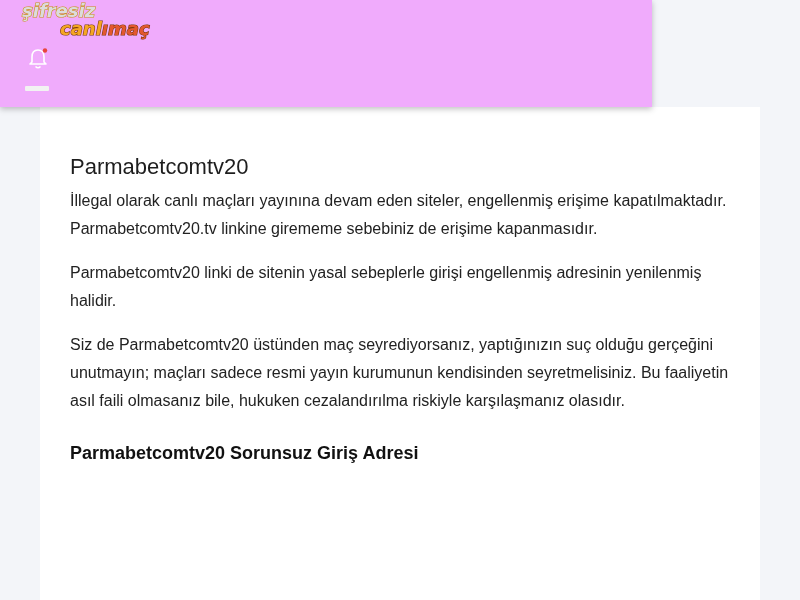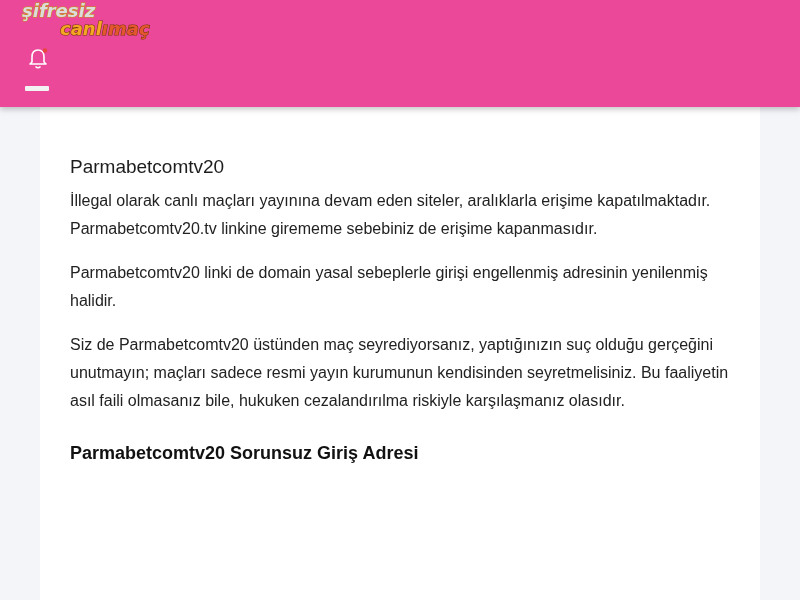--- a/index.html
+++ b/index.html
@@ -4,22 +4,22 @@
   <style>
     * { box-sizing: border-box; margin: 0; padding: 0; }
     html, body { width: 800px; height: 600px; overflow: hidden; }
     body {
       background: #f3f5f9;
       font-family: "Liberation Sans", sans-serif;
       color: #1d1d1d;
       position: relative;
     }
     .header {
-      position: absolute; left: 0; top: 0; width: 800px; height: 107px;
-      background: #ec4899;
+      position: absolute; left: 0; top: 0; width: 652px; height: 107px;
+      background: #f0abfc;
       box-shadow: 0 2px 6px rgba(0,0,0,0.25);
       z-index: 2;
     }
     .logo {
       position: absolute; left: 20px; top: 0px; width: 146px; height: 40px;
     }
     .logo svg { display: block; }
     .bell {
       position: absolute; left: 28px; top: 48px; width: 20px; height: 22px;
     }
@@ -28,21 +28,21 @@
       background: #f2f2f2;
       border-radius: 1px;
     }
     .content {
       position: absolute; left: 40px; top: 107px; width: 720px; height: 493px;
       background: #ffffff;
       padding: 44px 30px 0 30px;
       overflow: hidden;
     }
     h1 {
-      font-size: 19px; font-weight: normal; color: #1d1d1d;
+      font-size: 22px; font-weight: normal; color: #1d1d1d;
       line-height: 32px; margin-bottom: 4px;
     }
     p {
       font-size: 16px; line-height: 28px; margin-bottom: 16px; color: #222;
     }
     h2 {
       font-size: 18px; font-weight: bold; color: #111;
       margin-top: 26px; line-height: 24px;
     }
   </style>
@@ -65,17 +65,17 @@
       <path d="M7.5 18.5 Q10 21 12.5 18.5" fill="none" stroke="#ffffff" stroke-width="1.6"></path>
       <circle cx="17" cy="2.5" r="2.2" fill="#e8453c"></circle>
     </svg>
   </div>
 
   <div class="menu-bar"></div>
 </header>
 
 <main class="content">
   <h1>Parmabetcomtv20</h1>
-  <p>İllegal olarak canlı maçları yayınına devam eden siteler, aralıklarla erişime kapatılmaktadır. Parmabetcomtv20.tv linkine girememe sebebiniz de erişime kapanmasıdır.</p>
-  <p>Parmabetcomtv20 linki de domain yasal sebeplerle girişi engellenmiş adresinin yenilenmiş halidir.</p>
+  <p>İllegal olarak canlı maçları yayınına devam eden siteler, engellenmiş erişime kapatılmaktadır. Parmabetcomtv20.tv linkine girememe sebebiniz de erişime kapanmasıdır.</p>
+  <p>Parmabetcomtv20 linki de sitenin yasal sebeplerle girişi engellenmiş adresinin yenilenmiş halidir.</p>
   <p>Siz de Parmabetcomtv20 üstünden maç seyrediyorsanız, yaptığınızın suç olduğu gerçeğini unutmayın; maçları sadece resmi yayın kurumunun kendisinden seyretmelisiniz. Bu faaliyetin asıl faili olmasanız bile, hukuken cezalandırılma riskiyle karşılaşmanız olasıdır.</p>
   <h2>Parmabetcomtv20 Sorunsuz Giriş Adresi</h2>
 </main>
 
 </body></html>

